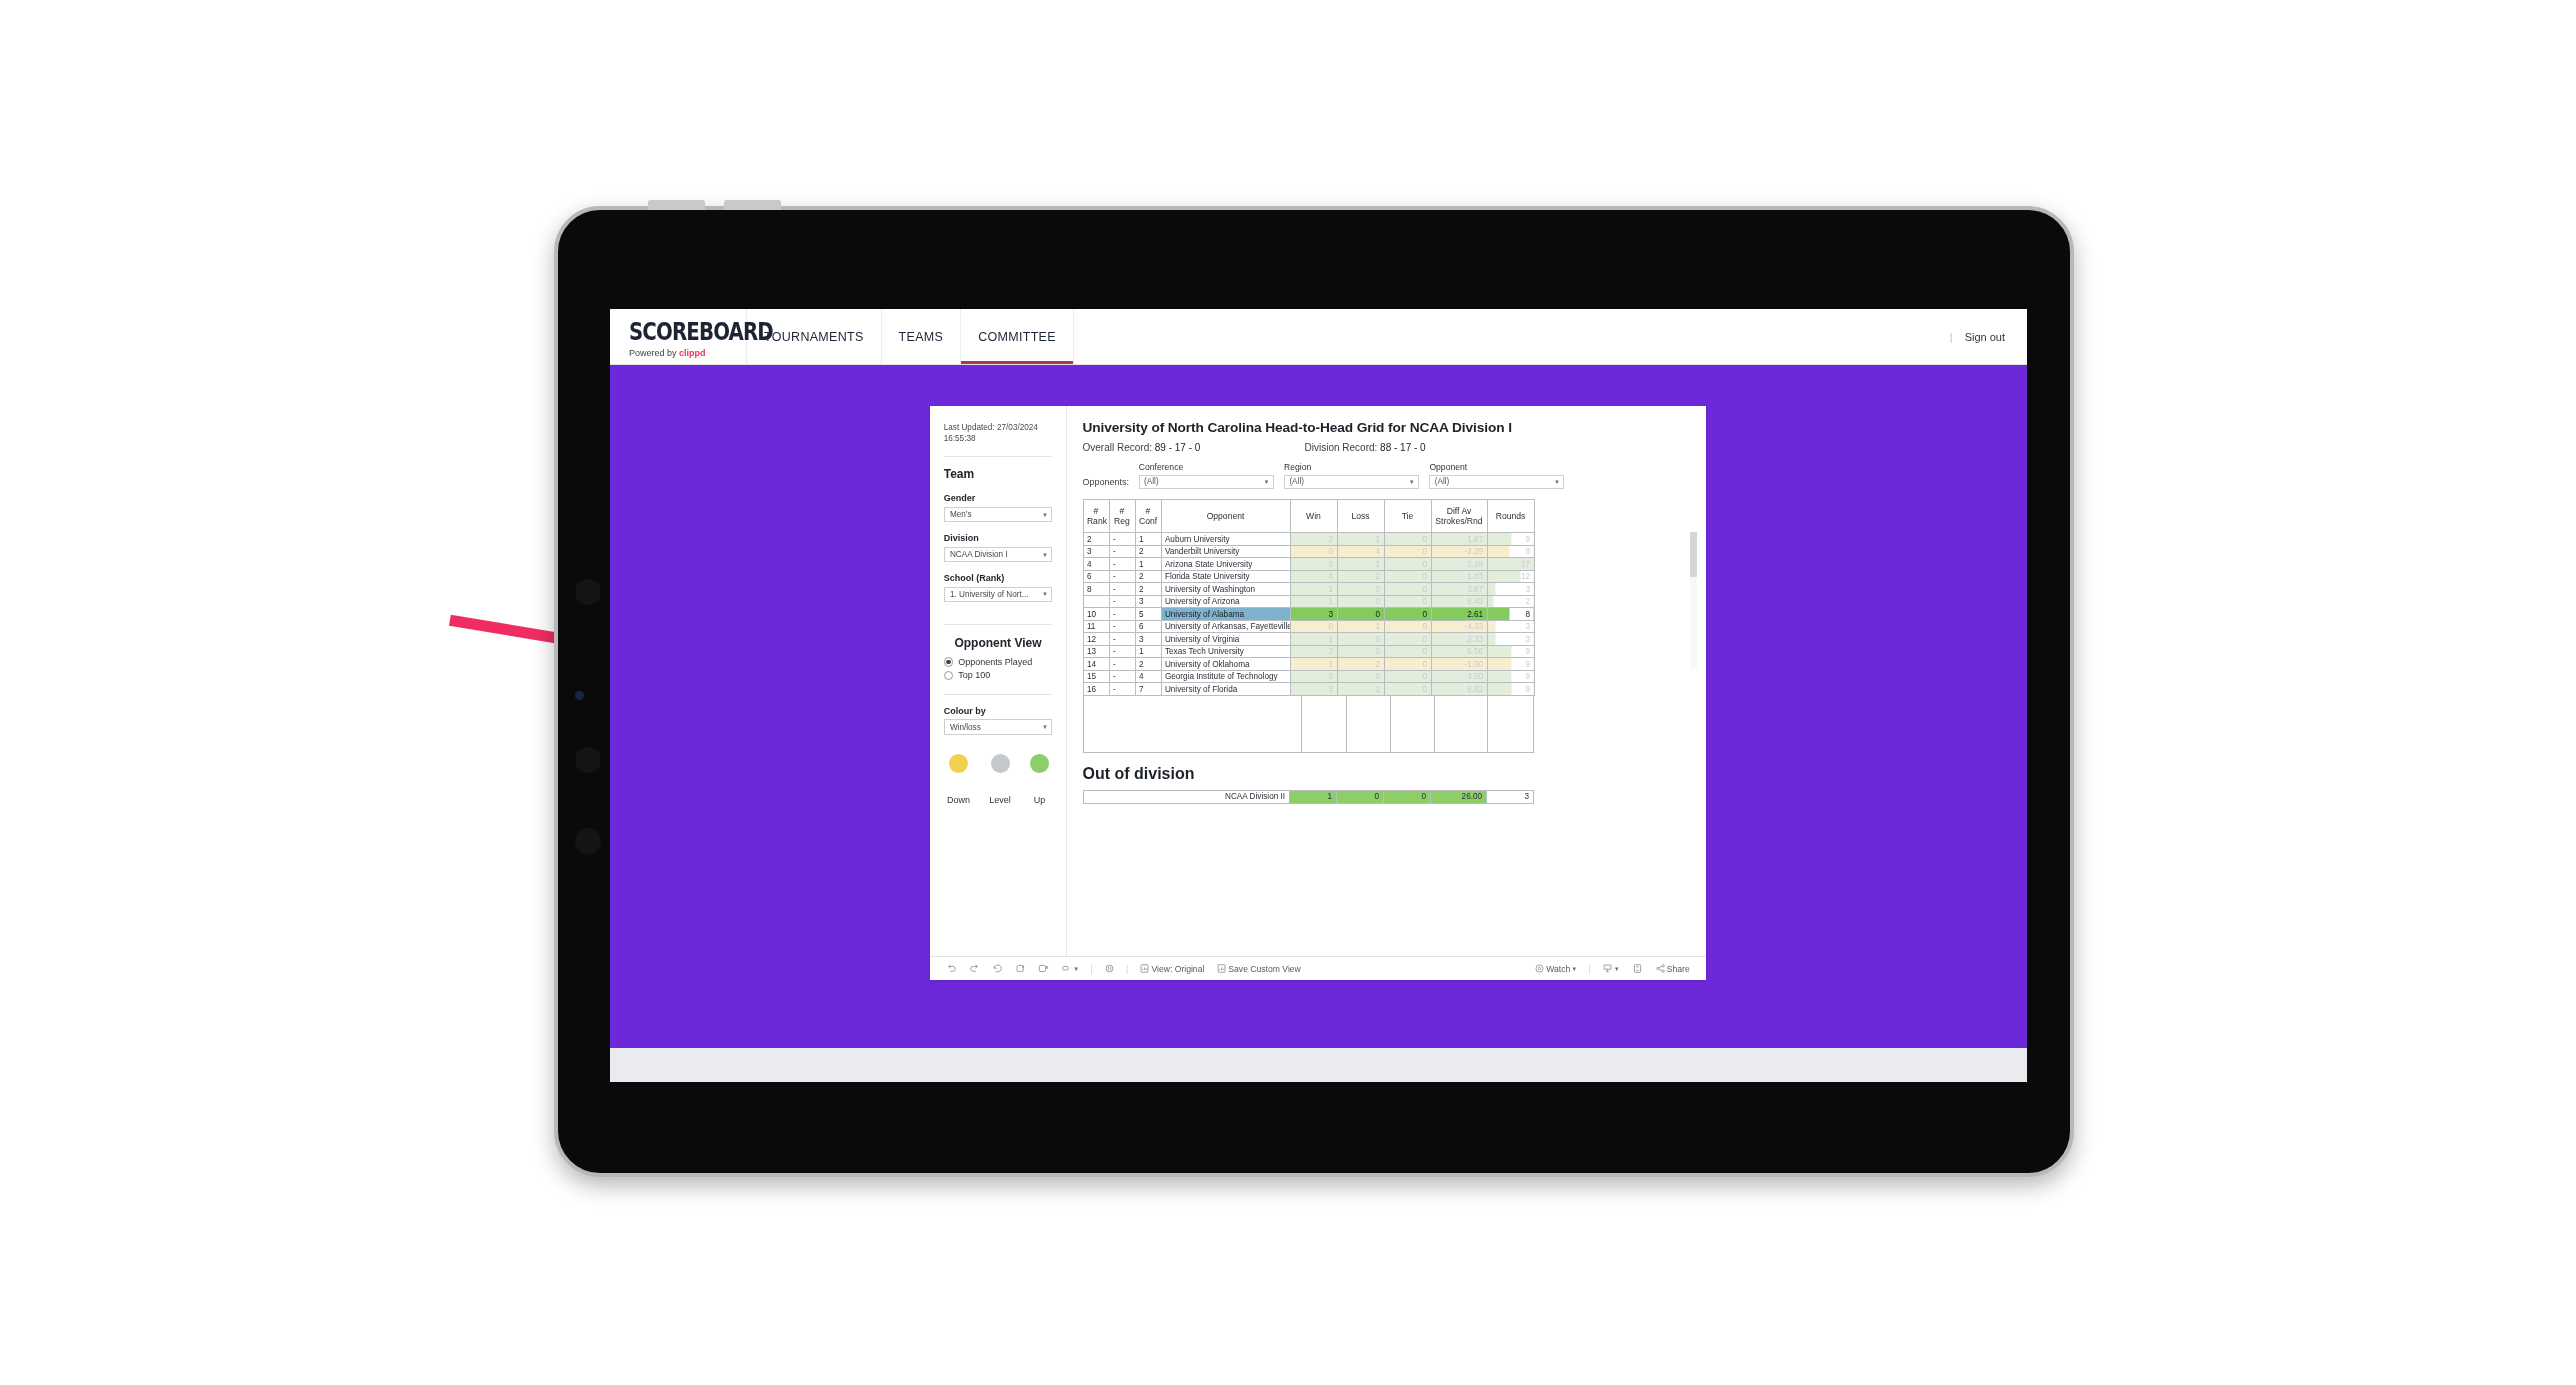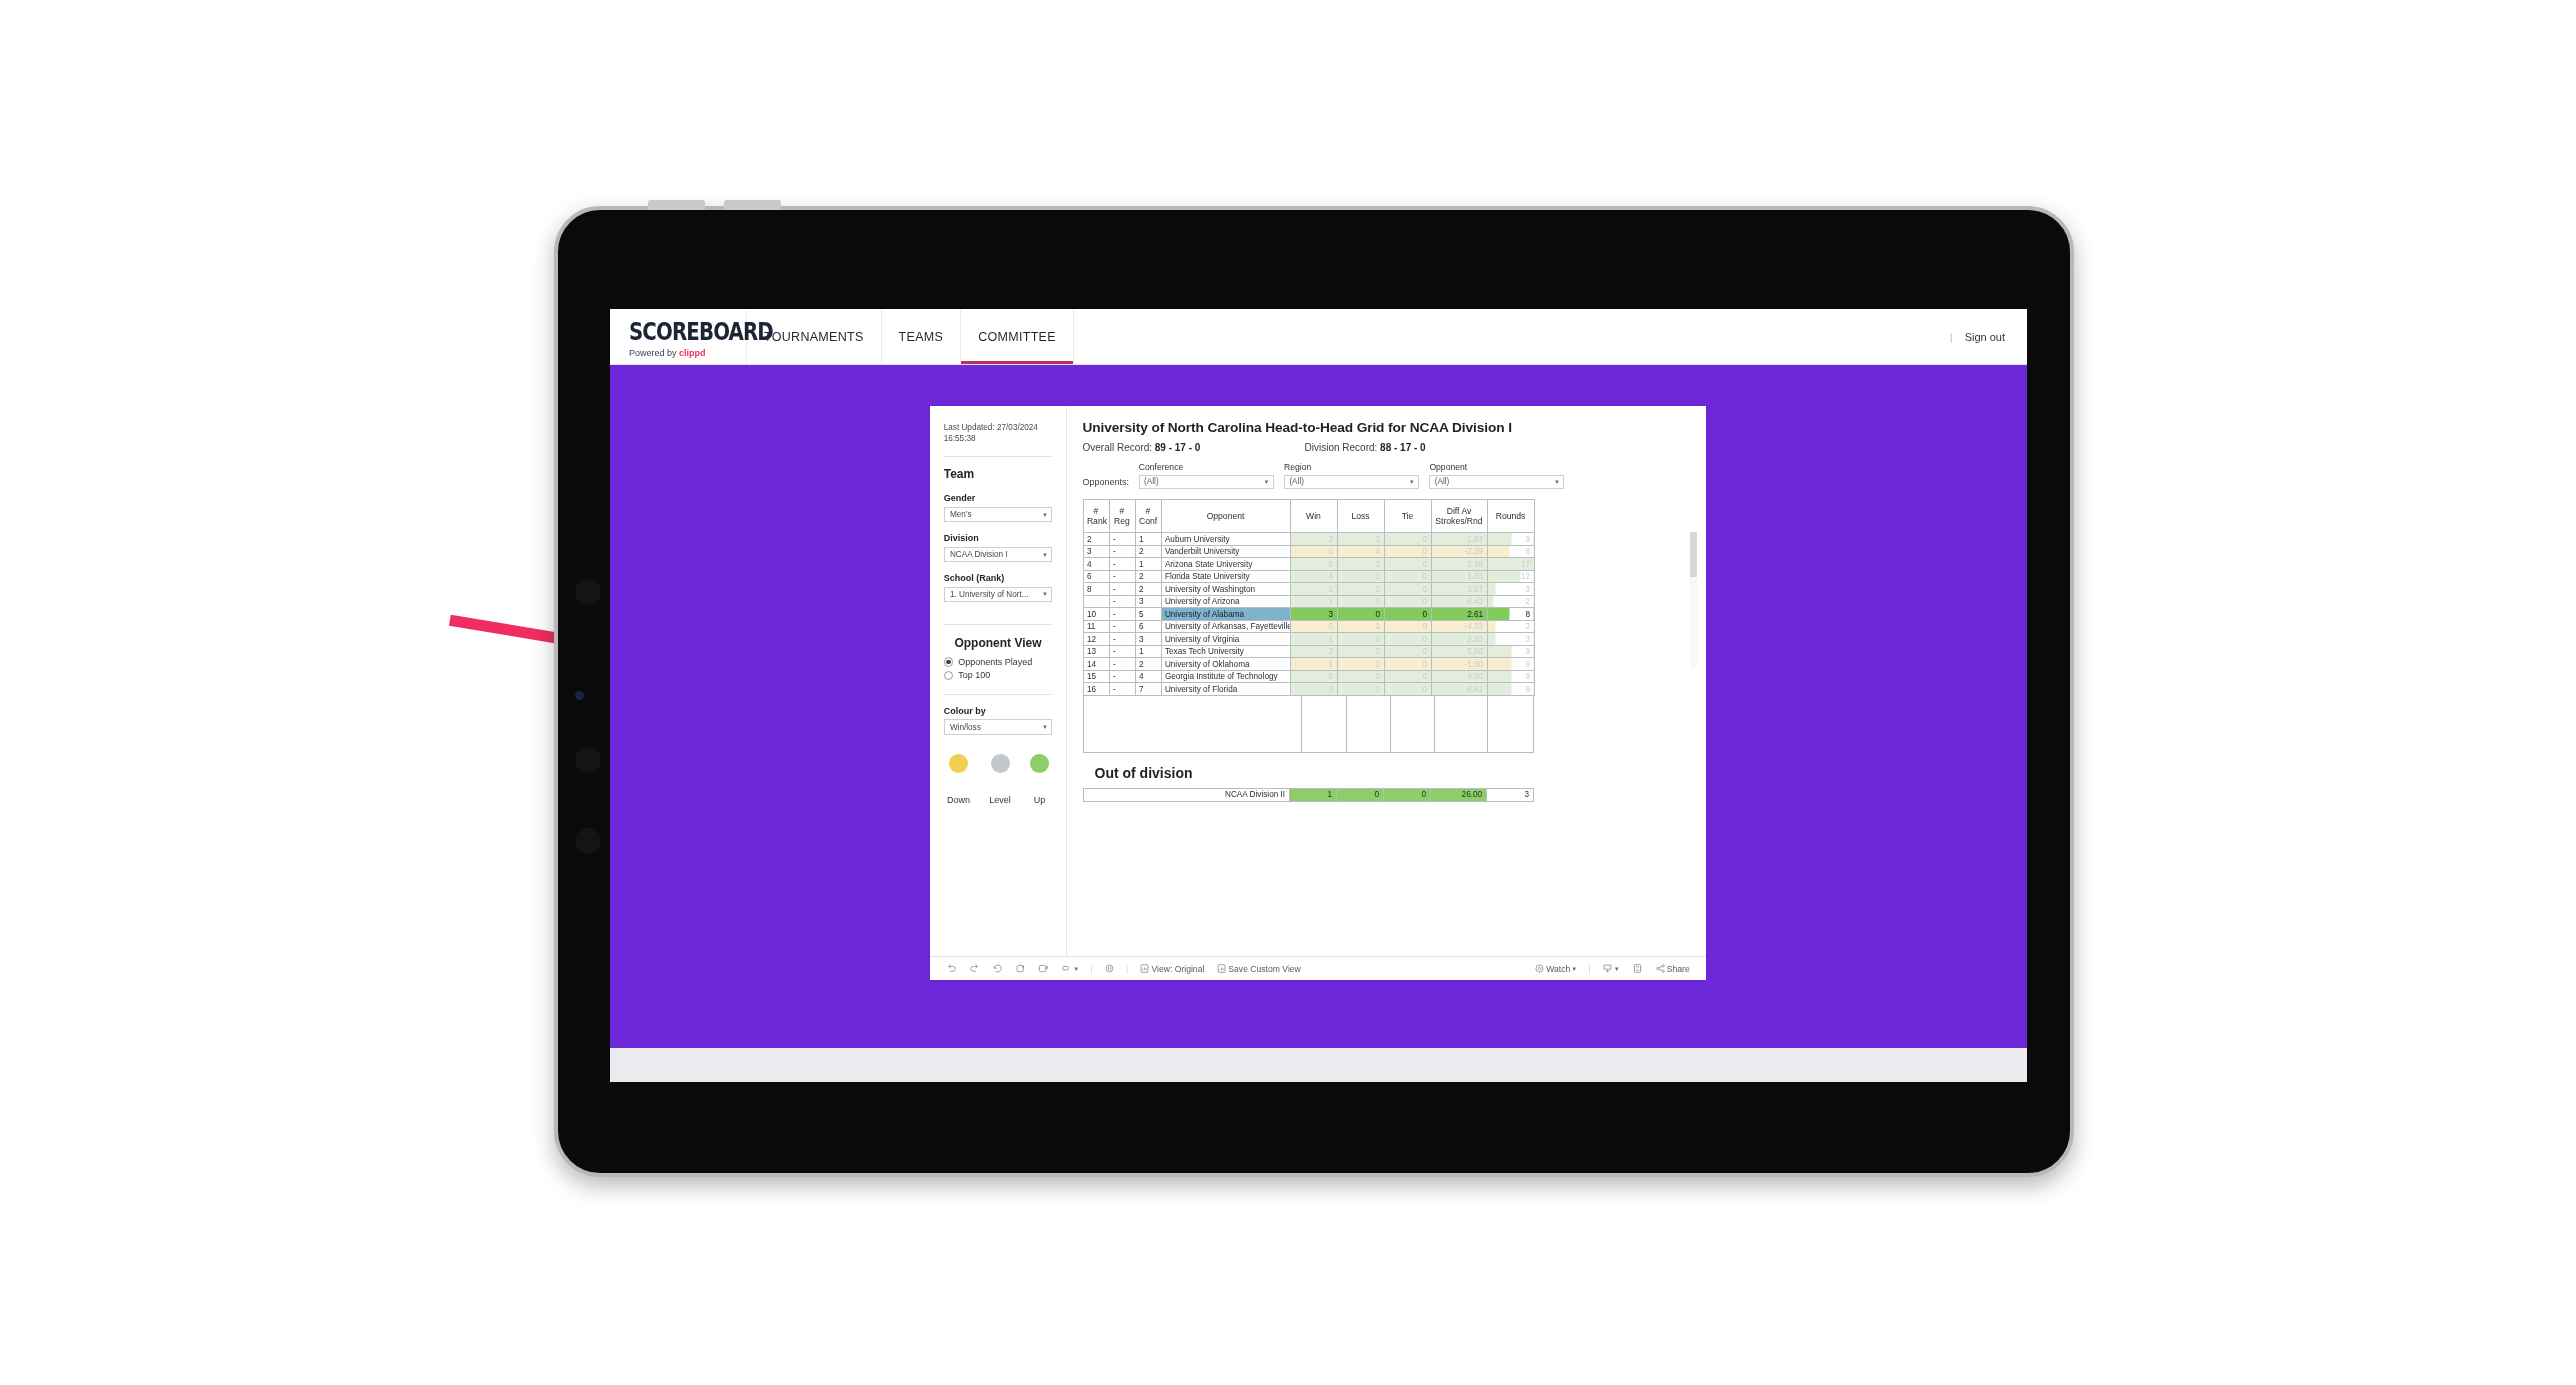--- a/index.html
+++ b/index.html
@@ -150,21 +150,21 @@
   .legend-row { display: flex; justify-content: space-between; margin-top: 19px; padding: 0 3.4px; }
   .legend-item { display: flex; flex-direction: column; align-items: center; gap: 22px; }
   .dot { width: 19px; height: 19px; border-radius: 50%; }
   .legend-lbl { font-size: 9px; color: #30343b; }
 
   
   .main { flex: 1; padding: 13.7px 15.5px 0 15.5px; min-width: 0; display: flex; flex-direction: column; }
   .viz-title { font-size: 13.7px; font-weight: 700; color: #1d2228; letter-spacing: -0.1px; }
   .records { display: flex; margin-top: 6.9px; font-size: 10px; color: #3c4048; }
   .records .rec1 { width: 222px; }
-  .records b { font-weight: 700; color: #20242c; }
+  .records b { font-weight: 400; color: #20242c; }
 
   .filters { display: flex; align-items: flex-end; margin-top: 9.4px; gap: 10.3px; }
   .filters .opp-lbl { font-size: 9px; color: #3c4048; padding-bottom: 2.6px; width: 46px; }
   .filt { }
   .filt-lbl { font-size: 8.6px; color: #2e3238; margin-bottom: 2.6px; }
   .filt-sel {
     height: 14.6px; border: 0.9px solid #cfcfcf; background: #fff;
     font-size: 8.2px; color: #56595f;
     display: flex; align-items: center; justify-content: space-between;
     padding: 0 3.4px 0 4.3px; cursor: pointer;
@@ -198,21 +198,21 @@
   .row-sel td { color: #152018; }
   .spacerbox { height: 57px; border: 0.9px solid #b9bcc1; border-top: none; width: 451px; background: #fff; display: flex; }
   .spacerbox .sp { border-right: 0.9px solid #b9bcc1; }
 
   .vscroll {
     position: absolute; right: -6.9px; top: 33px; width: 7.7px; height: 137px;
     background: #f7f8f9;
   }
   .vscroll .thumb { position: absolute; left: 0; top: 0; width: 7.7px; height: 45px; background: #d4d6d9; }
 
-  .ood-title { margin-top: 12px; font-size: 14px; font-weight: 700; color: #1d2228; margin-left: 12px; }
+  .ood-title { margin-top: 12px; font-size: 16px; font-weight: 700; color: #1d2228; }
   table.ood { border-collapse: collapse; table-layout: fixed; width: 451px; font-size: 8.2px; margin-top: 6.9px; color: #2b2f35; }
   table.ood td { border: 0.9px solid #b9bcc1; height: 13px; padding: 0 3.4px; }
   table.ood td.lbl { text-align: right; background: #fff; }
   table.ood td.g { background: #8ece68; text-align: right; }
   table.ood td.w { background: #fff; text-align: right; }
 
   
   .toolbar {
     height: 24px; border-top: 0.9px solid #e3e3e3;
     display: flex; align-items: center; gap: 0px;

